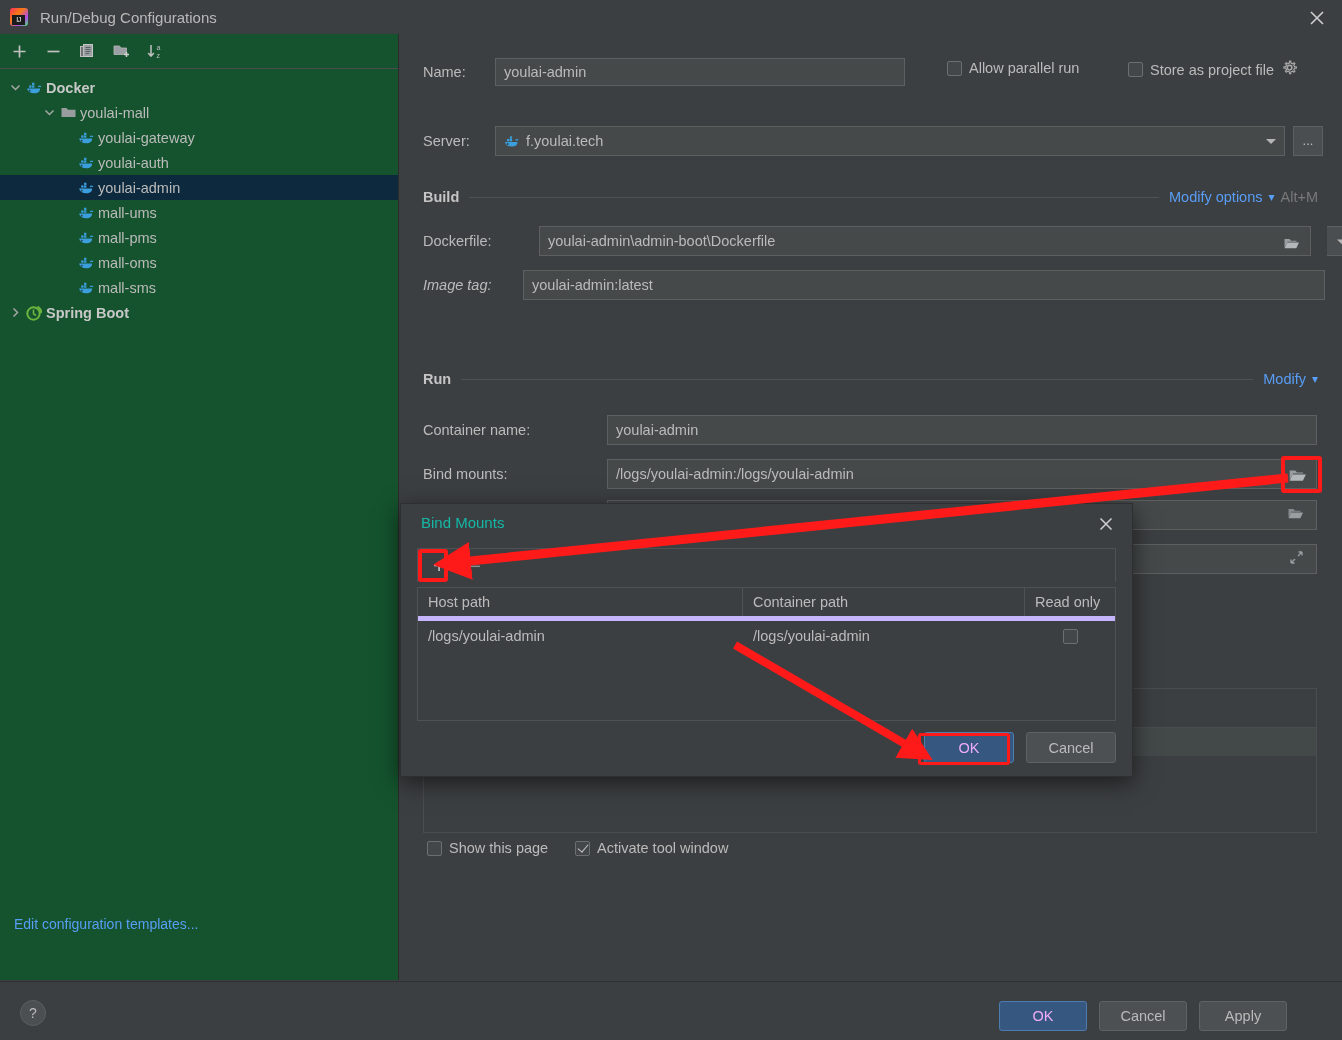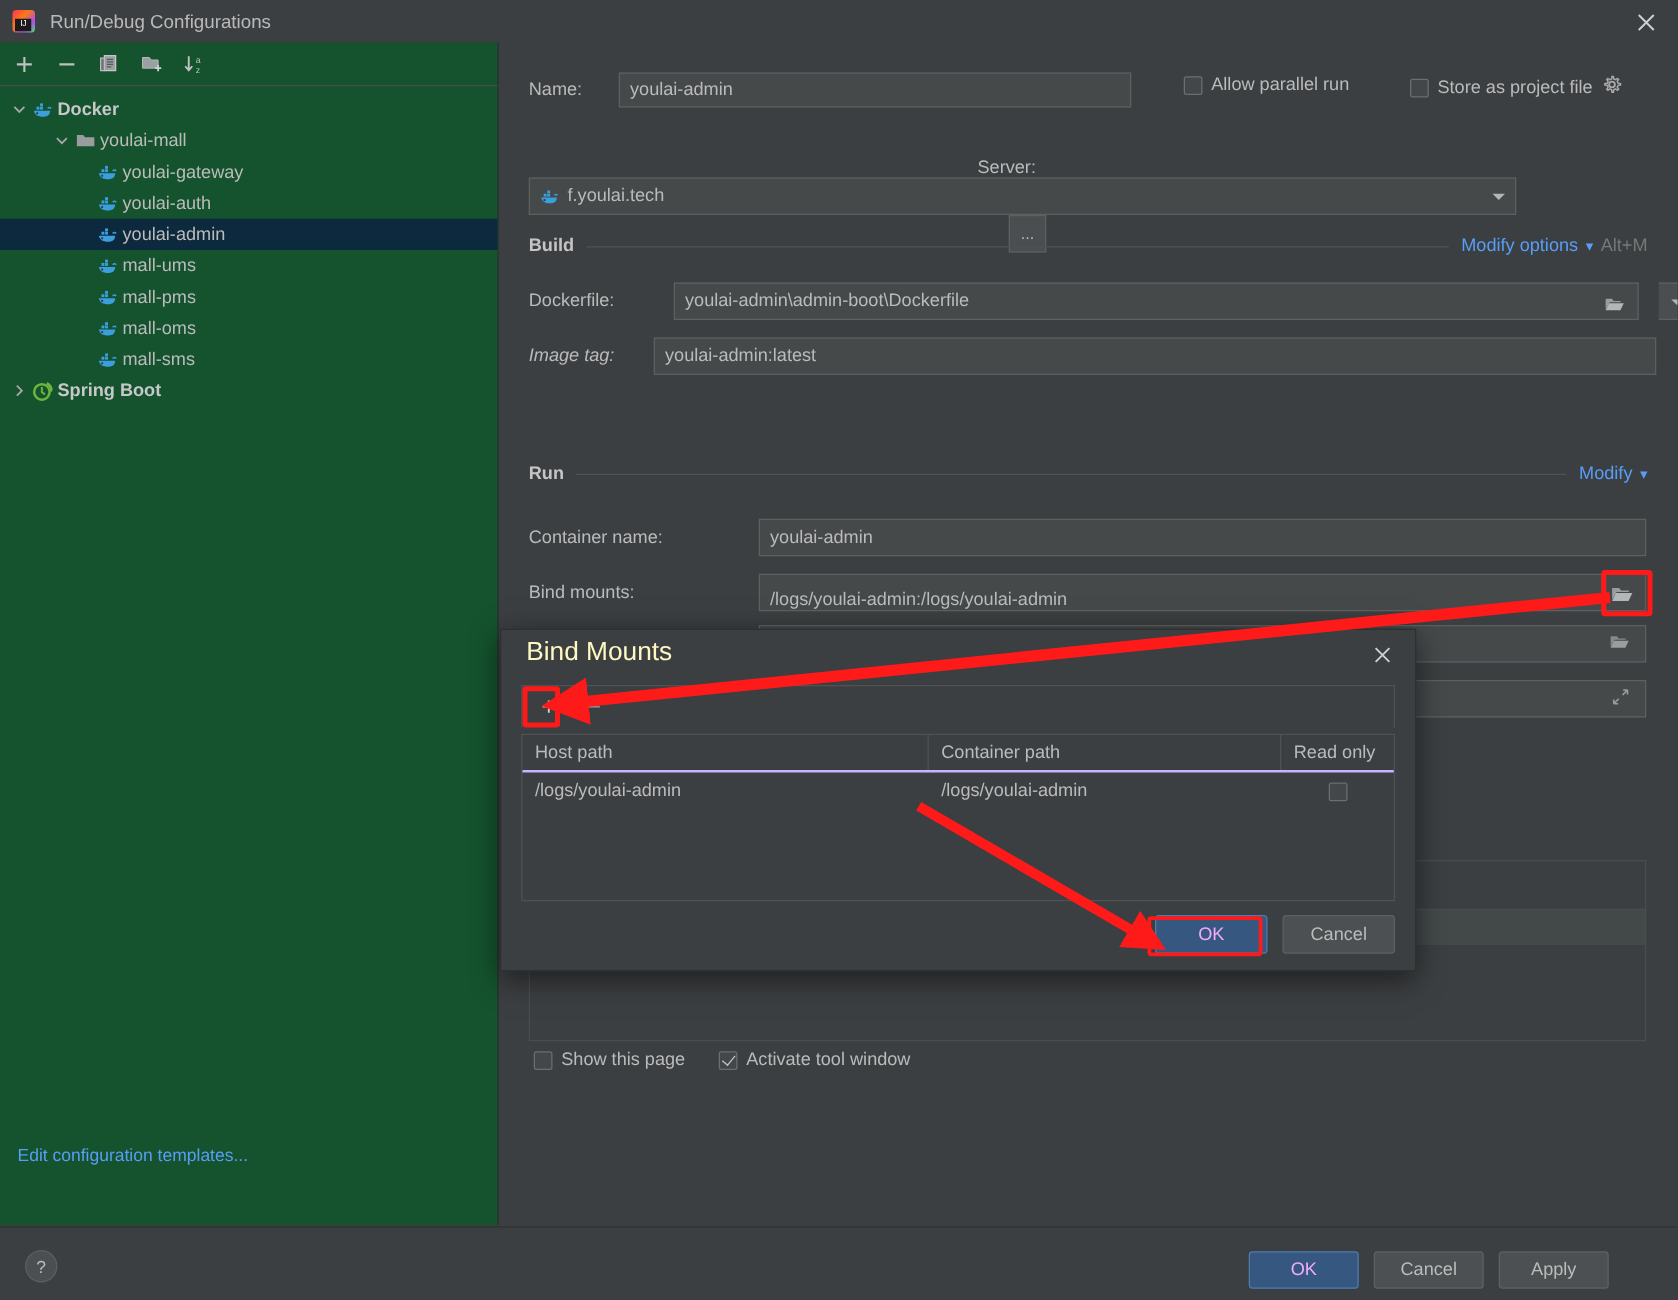--- a/index.html
+++ b/index.html
@@ -278,21 +278,21 @@
     border: 1px solid #2d2f30;
     box-shadow: 0 6px 22px rgba(0,0,0,0.55);
     z-index: 40;
   }
   #bind-dialog-titlebar {
     height: 36px;
     display: flex;
     align-items: center;
     padding-left: 10px;
   }
-  #bind-dialog-title { margin-left: 10px; color: #fef9c3; font-size: 21px; }
+  #bind-dialog-title { margin-left: 10px; color: #14b8a6; font-size: 15px; }
   #bind-dialog-close {
     position: absolute;
     right: 16px; top: 10px;
     width: 20px; height: 20px;
     cursor: default;
   }
   #bind-toolbar {
     position: absolute;
     left: 16px; top: 547px - 503px;
     width: 699px; height: 34px;
@@ -308,21 +308,21 @@
     position: absolute;
     left: 16px; top: 83px;
     width: 699px; height: 134px;
     border: 1px solid #4f5254;
     box-sizing: border-box;
     background: #3c3f41;
   }
   #mounts-header {
     display: flex;
     height: 28px;
-    border-bottom: 2px solid #c4b5fd;
+    border-bottom: 5px solid #c4b5fd;
     align-items: center;
   }
   #mounts-header > div {
     height: 100%;
     display: flex; align-items: center;
     padding-left: 10px;
     box-sizing: border-box;
     color: #bbbbbb;
     font-size: 14.5px;
   }
@@ -593,21 +593,21 @@
       <div class="cb"></div>
       <div class="cb-label">Store as project file</div>
       <div style="margin-left:8px;">
         <svg width="16" height="16" viewBox="0 0 16 16">
           <circle cx="7.6" cy="7.6" r="2.3" fill="none" stroke="#a9a9a9" stroke-width="1.5"></circle>
           <path d="M7.6 1.2 L8.7 1.2 L9 3.1 L10.5 3.8 L12 2.7 L12.9 3.6 L11.8 5.1 L12.5 6.6 L14.4 6.9 L14.4 8 L12.5 8.3 L11.8 9.8 L12.9 11.3 L12 12.2 L10.5 11.1 L9 11.8 L8.7 13.7 L7.6 13.7 L7.3 11.8 L5.8 11.1 L4.3 12.2 L3.4 11.3 L4.5 9.8 L3.8 8.3 L1.9 8 L1.9 6.9 L3.8 6.6 L4.5 5.1 L3.4 3.6 L4.3 2.7 L5.8 3.8 L7.3 3.1 Z" fill="none" stroke="#a9a9a9" stroke-width="1.2"></path>
         </svg>
       </div>
     </div>
 
-    <div class="form-row" style="left:24px; top:92px;flex-direction:column;">
+    <div class="form-row" style="left:24px; top:92px;">
       <div class="form-label" style="width:72px;">Server:</div>
       <div class="combo" style="width:790px;">
         <span style="display:flex;align-items:center;margin-right:6px;">
           <svg width="16" height="14" viewBox="0 0 16 14">
             <rect x="3" y="5" width="2.3" height="2.3" fill="#3b9edd"></rect>
             <rect x="5.8" y="5" width="2.3" height="2.3" fill="#3b9edd"></rect>
             <rect x="5.8" y="2.4" width="2.3" height="2.3" fill="#3b9edd"></rect>
             <path d="M1 8 H13.5 C13.5 11 11.5 12.6 8 12.6 C4 12.6 1.6 11 1 8 Z" fill="#3b9edd"></path>
             <path d="M11.5 6.3 C12.6 5.2 13.6 5.7 14.2 6.3" stroke="#3b9edd" stroke-width="1.1" fill="none"></path>
             <circle cx="3.6" cy="10" r="0.9" fill="#2d3c44"></circle>
@@ -663,21 +663,21 @@
       <span style="margin-left:6px;color:#589df6;font-size:12px;">▾</span>
     </div>
 
     <div class="form-row" style="left:24px; top:381px;">
       <div class="form-label" style="width:184px;">Container name:</div>
       <div class="txtfield" style="width:710px; height:30px;">youlai-admin</div>
     </div>
 
     <div class="form-row" style="left:24px; top:425px;">
       <div class="form-label" style="width:184px;">Bind mounts:</div>
-      <div class="txtfield" style="width:710px; height:30px; position:relative;align-items:flex-end;">
+      <div class="txtfield" style="width:710px; height:30px; position:relative;">
         <span>/logs/youlai-admin:/logs/youlai-admin</span>
         <span style="position:absolute;right:6px;top:2px;" class="inner-icon-btn">
           <svg width="19" height="17" viewBox="0 0 17 15">
             <path d="M1.5 3 H6.5 L8 4.8 H13.5 V5.8 H4.7 L1.5 11.5 Z" fill="#9a9da0"></path>
             <path d="M4.2 6.6 H16 L13.3 12.2 H1.5 Z" fill="#b4b7ba"></path>
           </svg>
         </span>
       </div>
     </div>
 

